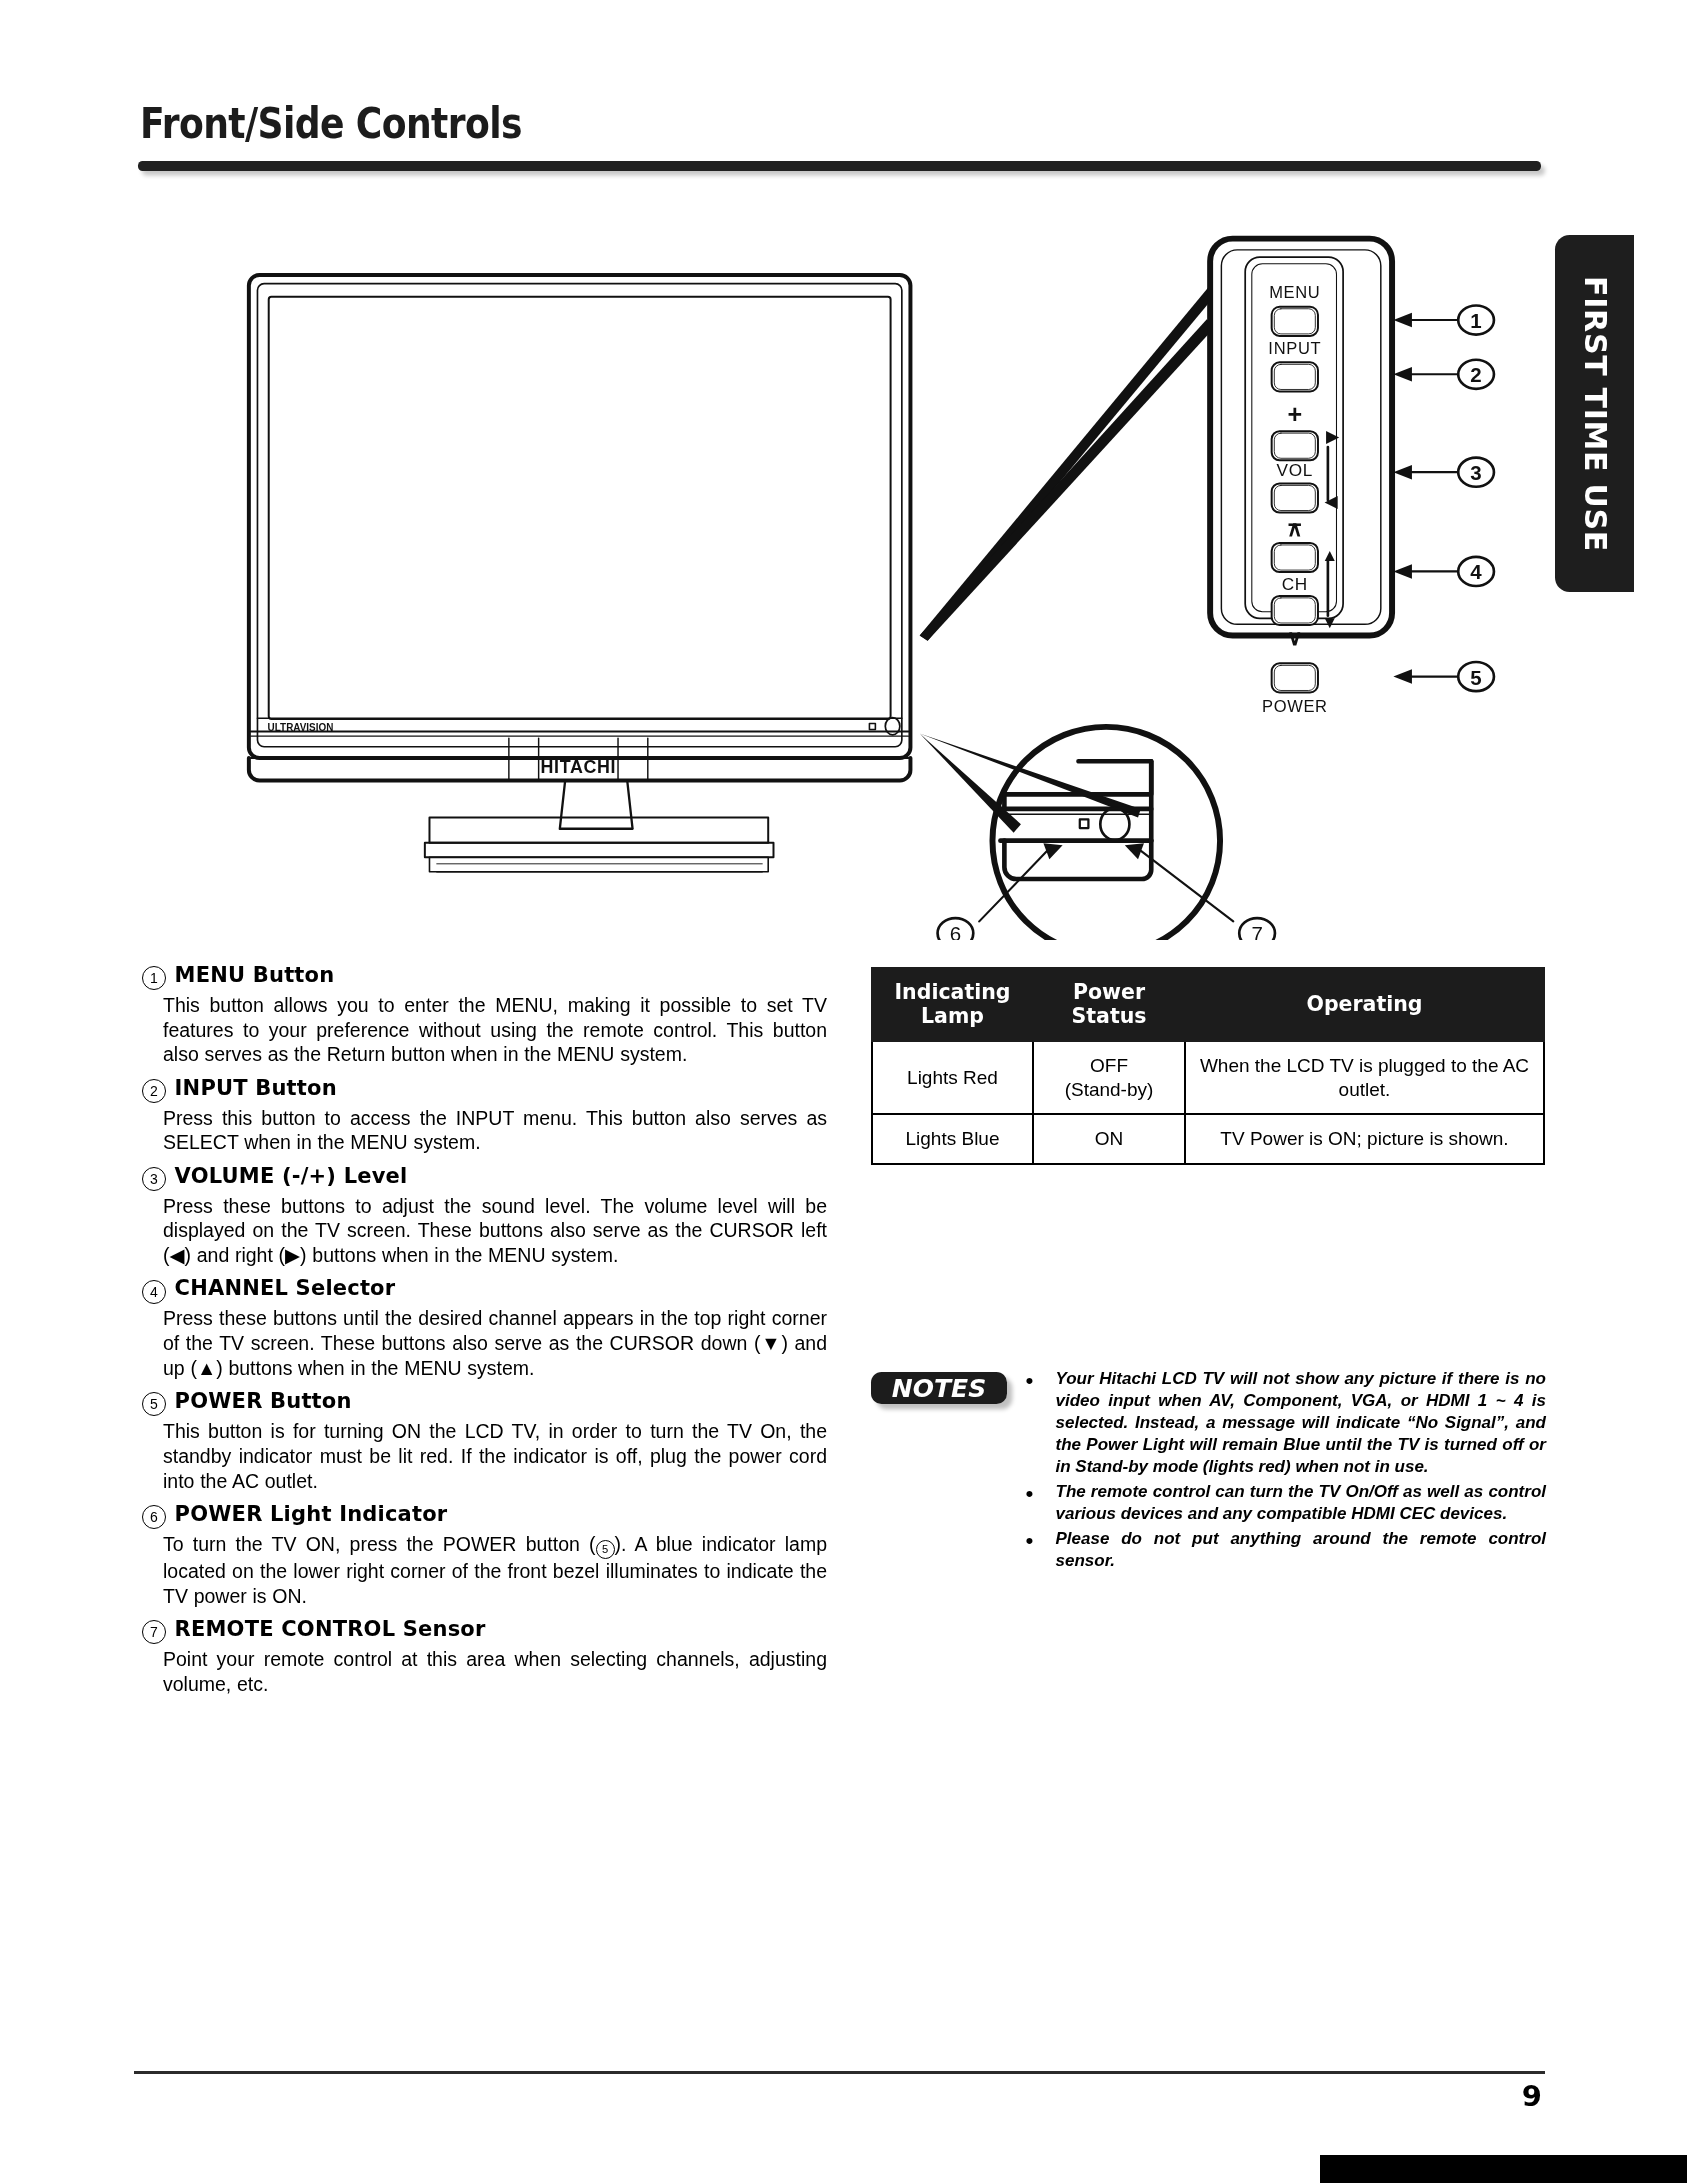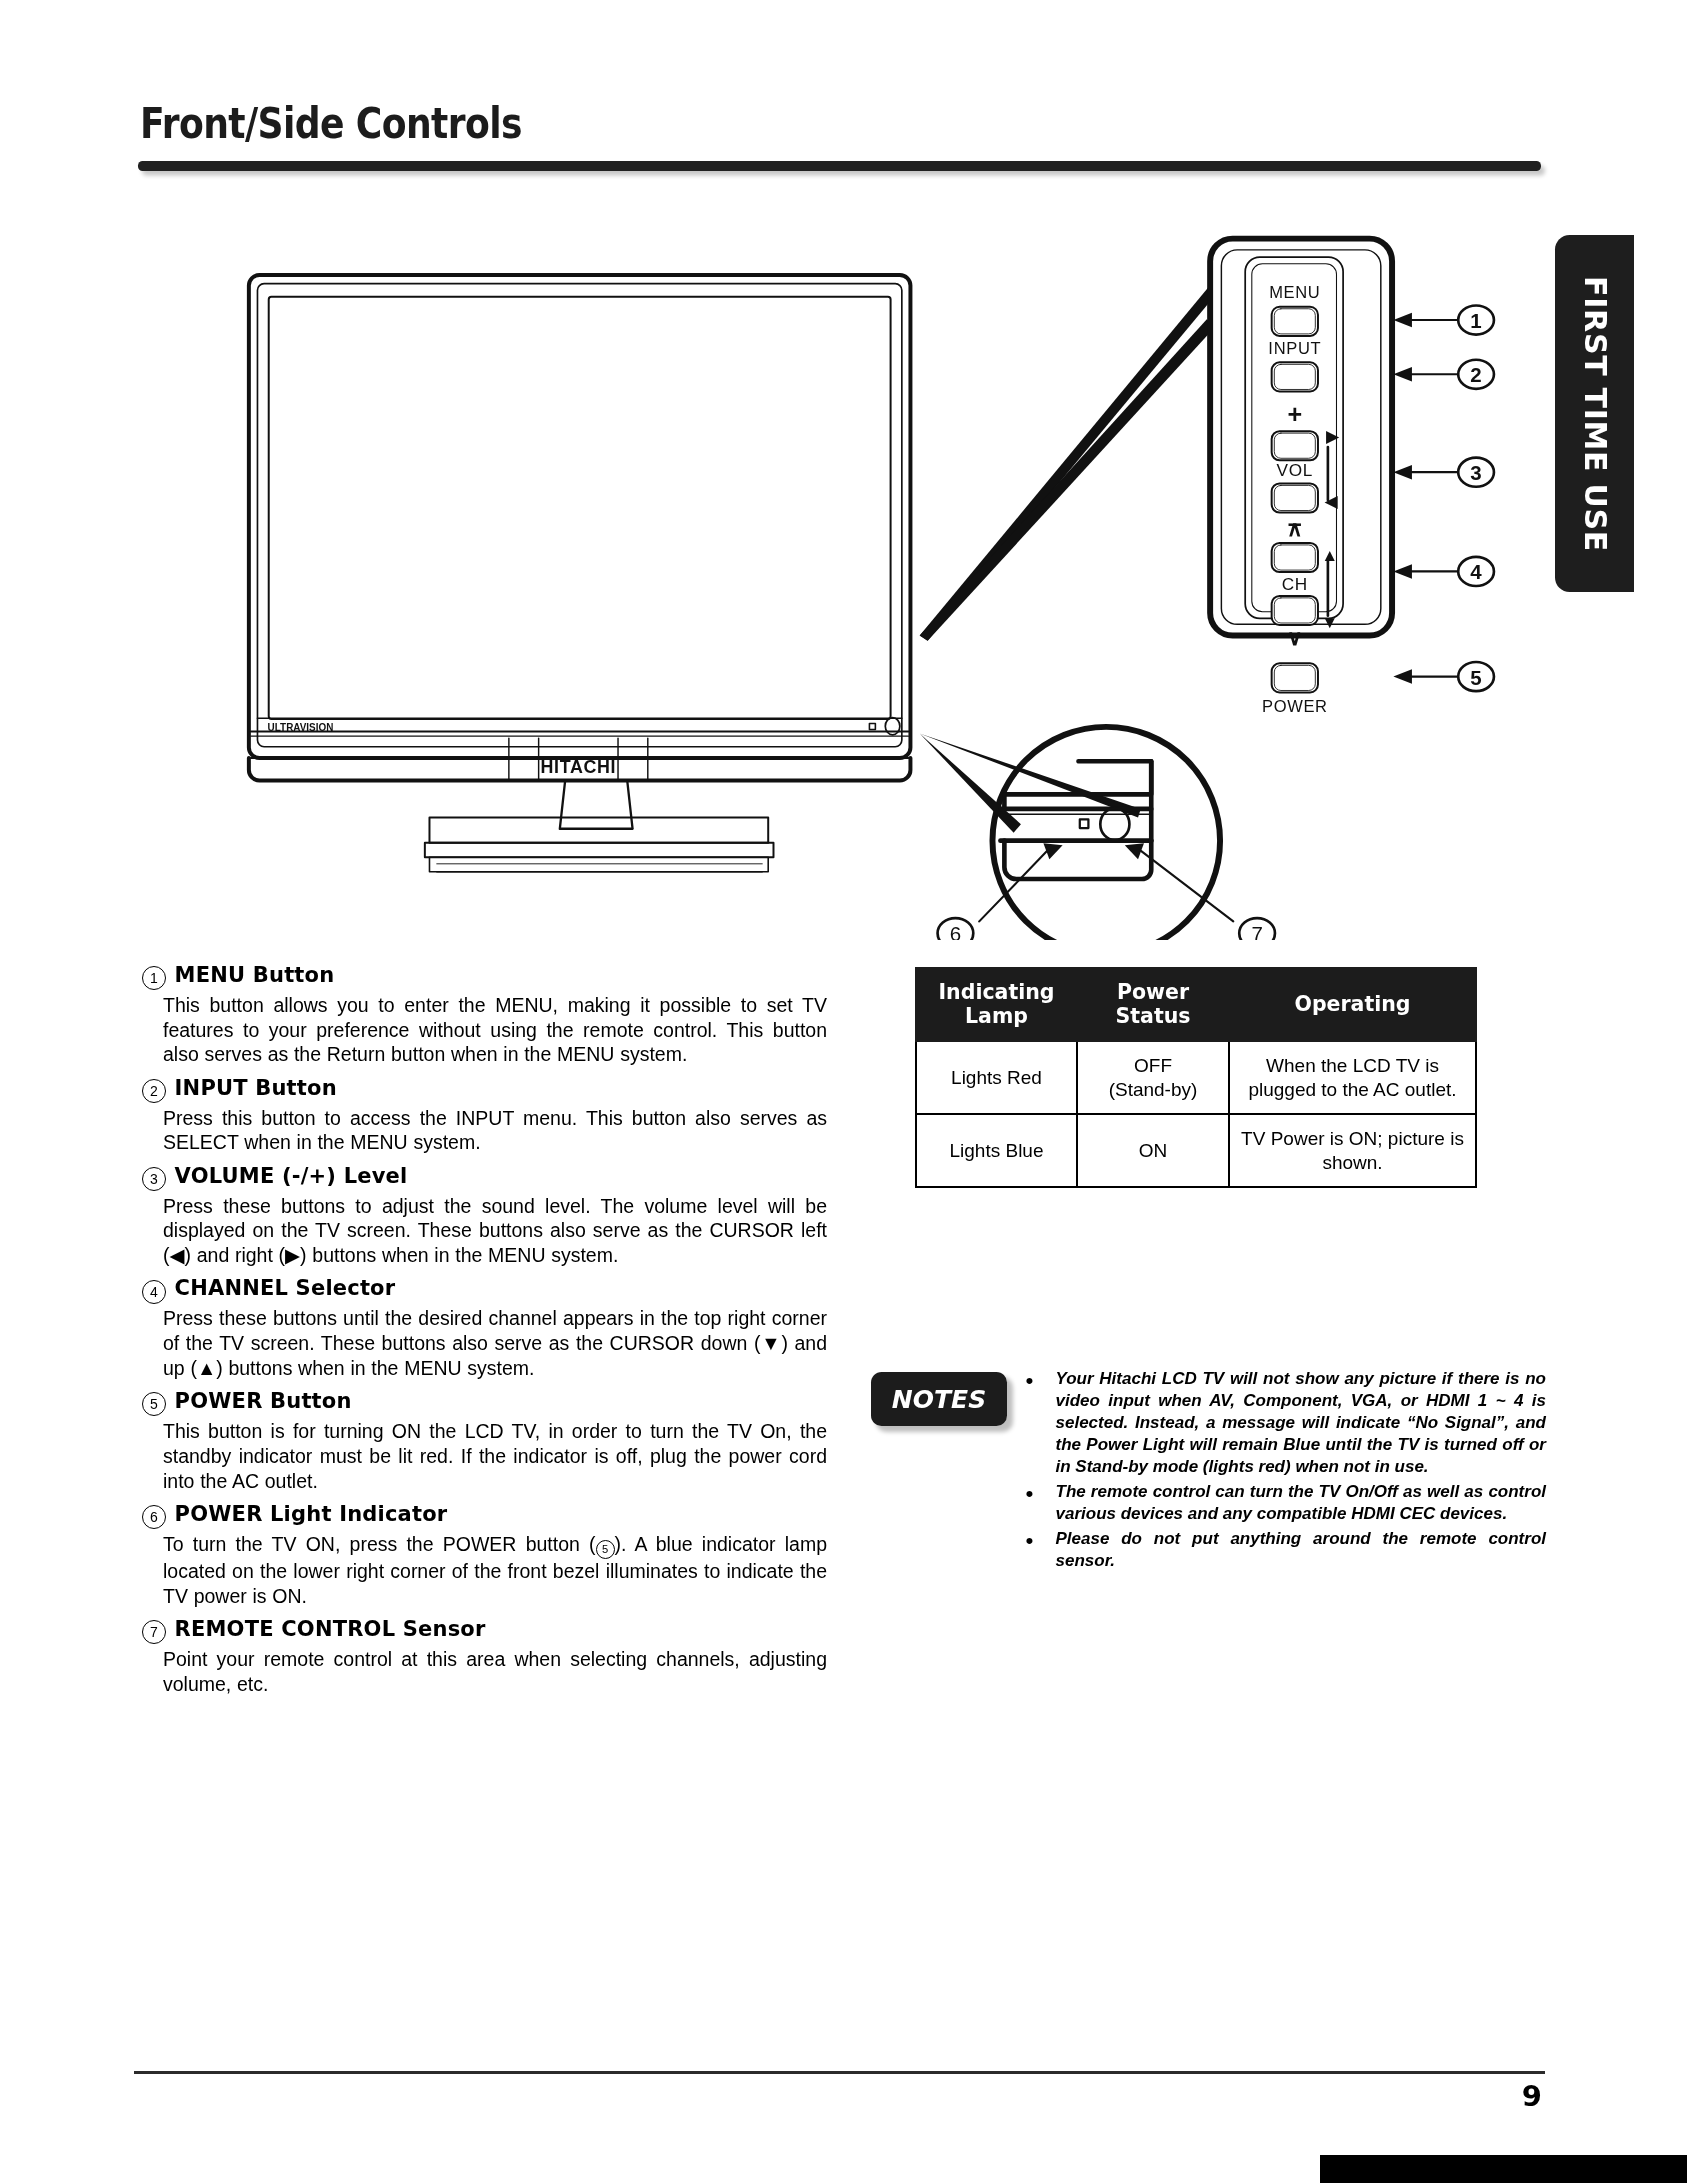--- a/index.html
+++ b/index.html
@@ -61,45 +61,44 @@
     word-spacing:0.3px;
   }
   .inline-circ{
     display:inline-flex;align-items:center;justify-content:center;
     width:17px;height:17px;border:1.3px solid #000;border-radius:50%;
     font-size:11.2px;line-height:1;vertical-align:-2px;
   }
 
   
   .status-table{
-    position:absolute;left:871px;top:967px;width:562px;
+    position:absolute;left:871px;top:967px;width:674px;
     border-collapse:collapse;
     font-family:"Liberation Sans", sans-serif;
-    margin-left:44px;
   }
   .status-table th{
     background:#1c1c1c;color:#fff;
     font-size:20.5px;font-weight:bold;padding:12px 4px;
     font-family:"DejaVu Sans", sans-serif;line-height:1.15;
     border:2px solid #1c1c1c;
   }
   .status-table td{
     border:2px solid #000;text-align:center;vertical-align:middle;
     font-size:19px;line-height:1.24;padding:12px 6.6px;
   }
   .col-lamp{width:151px;}
   .col-status{width:142px;}
 
   
   .notes-wrap{
     position:absolute;left:871px;top:1368px;width:675px;
     display:flex;align-items:flex-start;
   }
   .notes-badge{
-    flex:0 0 auto;width:136px;height:54px;background:#1c1c1c;
+    flex:0 0 auto;width:136px;height:32px;background:#1c1c1c;
     border-radius:10.6px;color:#fff;
     display:flex;align-items:center;justify-content:center;
     font-size:25px;font-weight:bold;font-style:italic;
     font-family:"DejaVu Sans", sans-serif;
     box-shadow:5.3px 5.3px 4.6px rgba(0,0,0,.25);
     margin-top:4px;
   }
   .notes-list{flex:1 1 auto;margin-left:18.5px;}
   .note-item{
     display:flex;align-items:flex-start;margin-bottom:2.6px;

